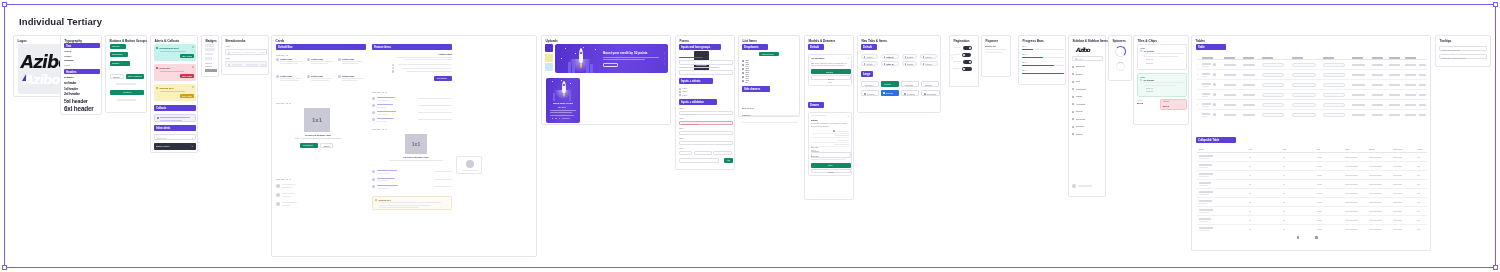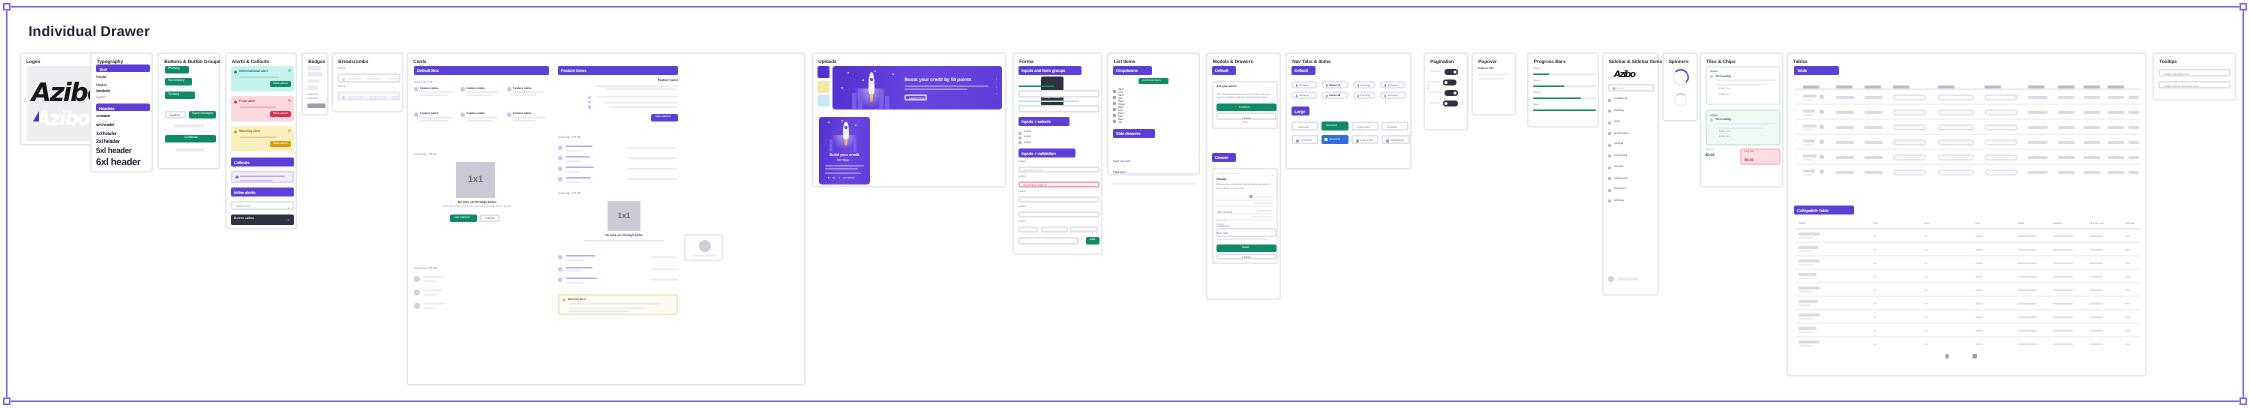--- a/index.html
+++ b/index.html
@@ -179,21 +179,21 @@
 </style>
 </head>
 <body>
 
 <div id="frame">
   <span class="handle tl"></span>
   <span class="handle tr"></span>
   <span class="handle bl"></span>
   <span class="handle br"></span>
 
-  <div id="board-title">Individual Drawer</div>
+  <div id="board-title">Individual Tertiary</div>
 
   <div class="card" style="left:8px;top:30px;width:55px;height:62px;">
     <span class="card-label">Logos</span>
     <div id="logo-box" style="left:4px;top:8px;width:47px;height:50px;">
       <div class="wordmark" style="position:absolute;left:3px;top:8px;font-size:17px;">Azibo</div>
       <div class="wordmark ghost" style="position:absolute;left:6px;top:28px;font-size:13px;">Azibo</div>
       <div style="position:absolute;left:4px;top:30px;width:0;height:0;border-left:4px solid transparent;border-bottom:7px solid #4a34c9;"></div>
     </div>
   </div>
 

